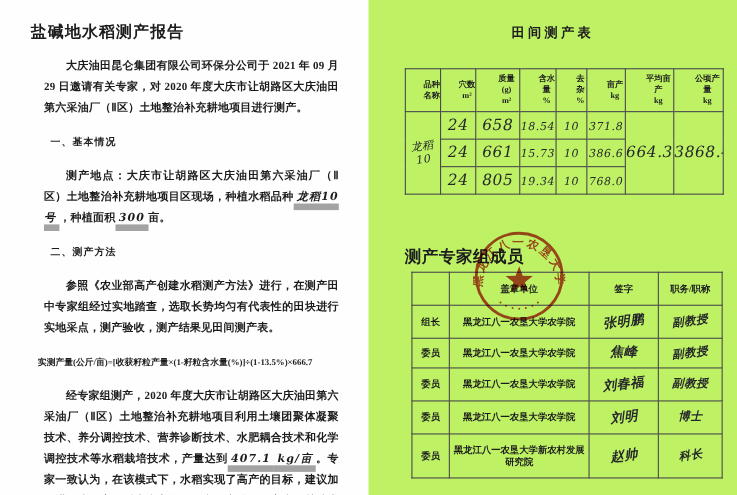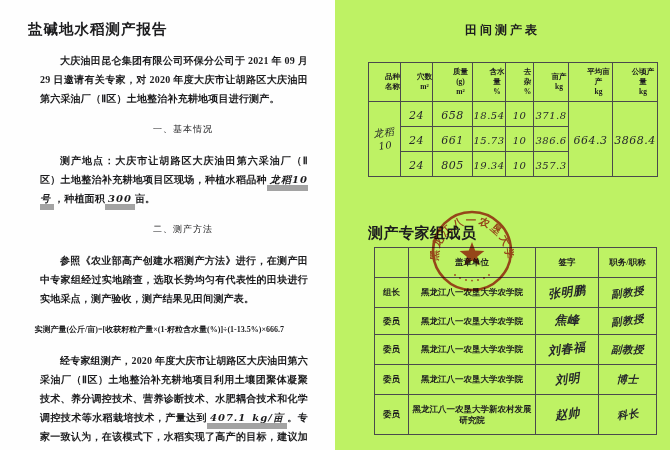--- a/index.html
+++ b/index.html
@@ -6,38 +6,38 @@
   body{width:670px;height:450px;background:#ffffff;overflow:hidden;
        font-family:"Liberation Serif", serif;color:#1c1c1e;}
   #stage{position:relative;width:670px;height:450px;background:#fff;}
 
   
   #report{position:absolute;left:0;top:0;width:335px;height:450px;background:#fefefe;}
   #report .inner{position:absolute;left:28px;top:20px;width:292px;}
   .doc-title{text-align:left;font-size:14.5px;font-weight:bold;letter-spacing:1px;margin:0 0 10px 0;}
   .para{font-size:10px;font-weight:bold;line-height:19px;margin:12px;text-align:justify;
         text-indent:2em;letter-spacing:.2px;}
-  .heading{font-size:9px;font-weight:normal;line-height:19px;margin:0;text-indent:2em;letter-spacing:1px;text-align:center;}
+  .heading{font-size:9px;font-weight:bold;line-height:19px;margin:0;text-indent:2em;letter-spacing:1px;}
   .formula{font-size:8px;font-weight:bold;line-height:19px;margin:0;text-indent:.8em;
            white-space:nowrap;letter-spacing:0;}
   .fill{font-style:italic;border-bottom:6px solid #a3a3a3;padding:0 3px;
         font-family:"DejaVu Serif", serif;letter-spacing:1px;}
 
   
   #sheet{position:absolute;left:335px;top:0;width:335px;height:450px;background:#bef264;}
   .sheet-title{position:absolute;left:0;top:22px;width:335px;text-align:center;
                font-size:12px;font-weight:bold;letter-spacing:3px;margin:0;}
 
   table{border-collapse:collapse;table-layout:fixed;}
   td,th{border:1px solid #4a4a4c;padding:0;text-align:center;vertical-align:middle;overflow:hidden;}
 
   #field-table{position:absolute;left:33px;top:62px;width:289px;}
   #field-table th{font-size:7.5px;font-weight:bold;line-height:10px;height:38px;padding-left:16px;}
   #field-table td{height:24px;}
-  .ink{font-family:"DejaVu Serif", serif;font-style:italic;font-size:11px;color:#26282b;
+  .ink{font-family:"DejaVu Serif", serif;font-style:italic;font-size:14px;color:#26282b;
        letter-spacing:.5px;display:inline-block;}
   .ink-sm{font-size:10px;}
   .tilt{transform:rotate(-7deg);}
 
   .panel-label{position:absolute;left:33px;top:224px;font-size:15px;font-weight:bold;margin:0;letter-spacing:.5px;}
 
   #expert-table{position:absolute;left:39px;top:247px;width:282px;}
   #expert-table td{font-size:8.5px;font-weight:bold;line-height:11px;}
   #expert-table .sig .ink{font-size:12px;}
   #expert-table .ttl .ink{font-size:10.5px;}
@@ -137,21 +137,21 @@
         <td><span class="ink">661</span></td>
         <td><span class="ink ink-sm">15.73</span></td>
         <td><span class="ink ink-sm">10</span></td>
         <td><span class="ink ink-sm">386.6</span></td>
       </tr>
       <tr>
         <td><span class="ink">24</span></td>
         <td><span class="ink">805</span></td>
         <td><span class="ink ink-sm">19.34</span></td>
         <td><span class="ink ink-sm">10</span></td>
-        <td><span class="ink ink-sm">357.3</span></td>
+        <td><span class="ink ink-sm">768.0</span></td>
       </tr>
     </tbody>
       </table>
 
     <p class="panel-label">测产专家组成员</p>
 
     <table id="expert-table">
       <colgroup>
         <col style="width:34px">
           <col style="width:127px">

